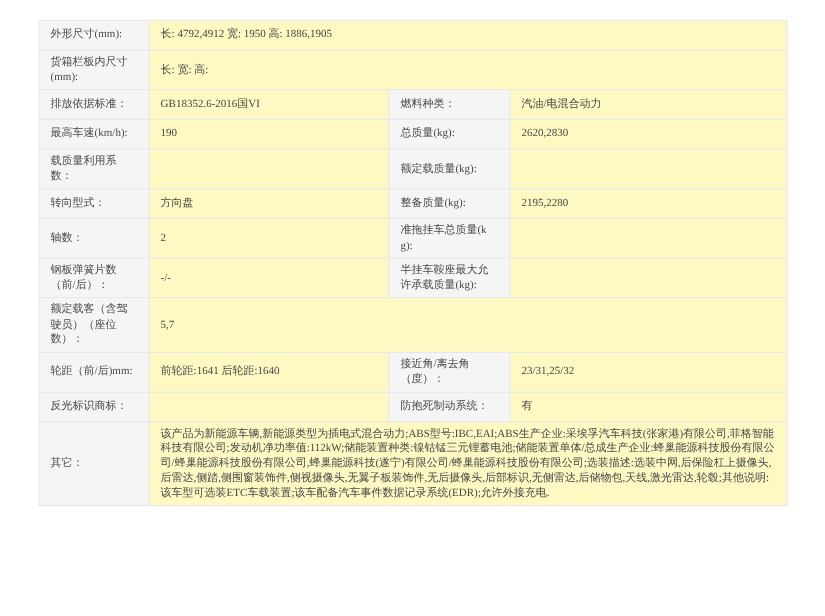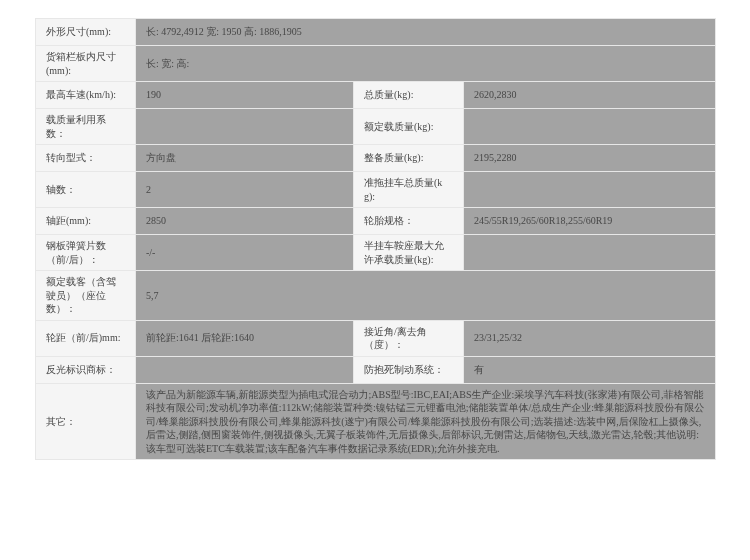--- a/index.html
+++ b/index.html
@@ -28,21 +28,21 @@
     vertical-align: middle;
     line-height: 1.35;
     word-break: break-all;
     height: 18px;
   }
   td.lbl {
     background: #f5f5f5;
     color: #474747;
   }
   td.val {
-    background: #a3a3a3;
+    background: #fef9c3;
     color: #474747;
   }
   td.long {
     line-height: 1.22;
     padding: 6px 10px;
   }
 </style>
 </head>
 <body>
 
@@ -57,20 +57,26 @@
     <tbody>
       <tr>
         <td class="lbl">外形尺寸(mm):</td>
         <td class="val" colspan="3">长: 4792,4912 宽: 1950 高: 1886,1905</td>
       </tr>
       <tr>
         <td class="lbl">货箱栏板内尺寸(mm):</td>
         <td class="val" colspan="3">长: 宽: 高:</td>
       </tr>
       <tr>
+        <td class="lbl">排放依据标准：</td>
+        <td class="val">GB18352.6-2016国VI</td>
+        <td class="lbl">燃料种类：</td>
+        <td class="val">汽油/电混合动力</td>
+      </tr>
+      <tr>
         <td class="lbl">最高车速(km/h):</td>
         <td class="val">190</td>
         <td class="lbl">总质量(kg):</td>
         <td class="val">2620,2830</td>
       </tr>
       <tr>
         <td class="lbl">载质量利用系数：</td>
         <td class="val"></td>
         <td class="lbl">额定载质量(kg):</td>
         <td class="val"></td>
@@ -79,26 +85,20 @@
         <td class="lbl">转向型式：</td>
         <td class="val">方向盘</td>
         <td class="lbl">整备质量(kg):</td>
         <td class="val">2195,2280</td>
       </tr>
       <tr>
         <td class="lbl">轴数：</td>
         <td class="val">2</td>
         <td class="lbl">准拖挂车总质量(kg):</td>
         <td class="val"></td>
-      </tr>
-      <tr>
-        <td class="lbl">轴距(mm):</td>
-        <td class="val">2850</td>
-        <td class="lbl">轮胎规格：</td>
-        <td class="val">245/55R19,265/60R18,255/60R19</td>
       </tr>
       <tr>
         <td class="lbl">钢板弹簧片数（前/后）：</td>
         <td class="val">-/-</td>
         <td class="lbl">半挂车鞍座最大允许承载质量(kg):</td>
         <td class="val"></td>
       </tr>
       <tr>
         <td class="lbl">额定载客（含驾驶员）（座位数）：</td>
         <td class="val" colspan="3">5,7</td>

